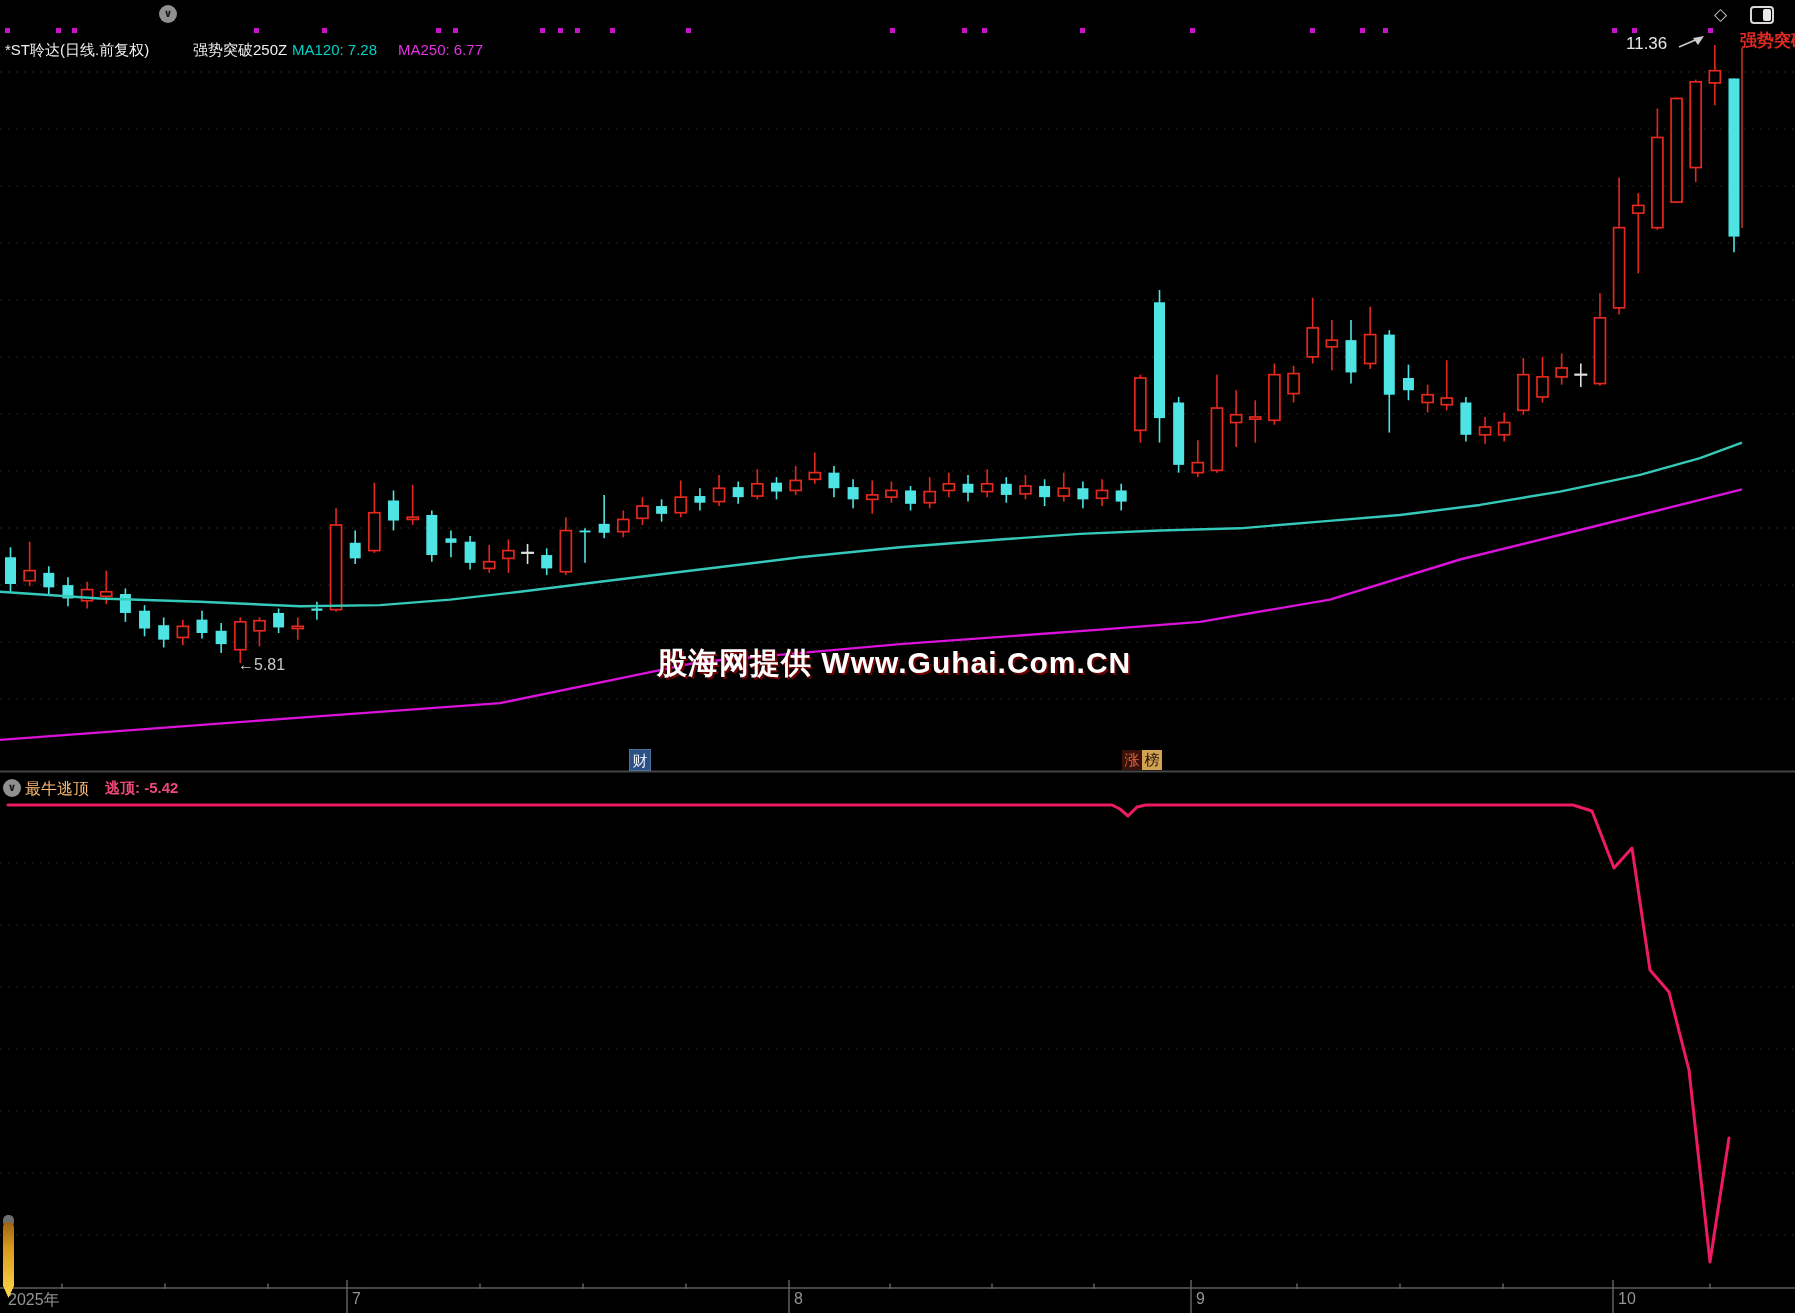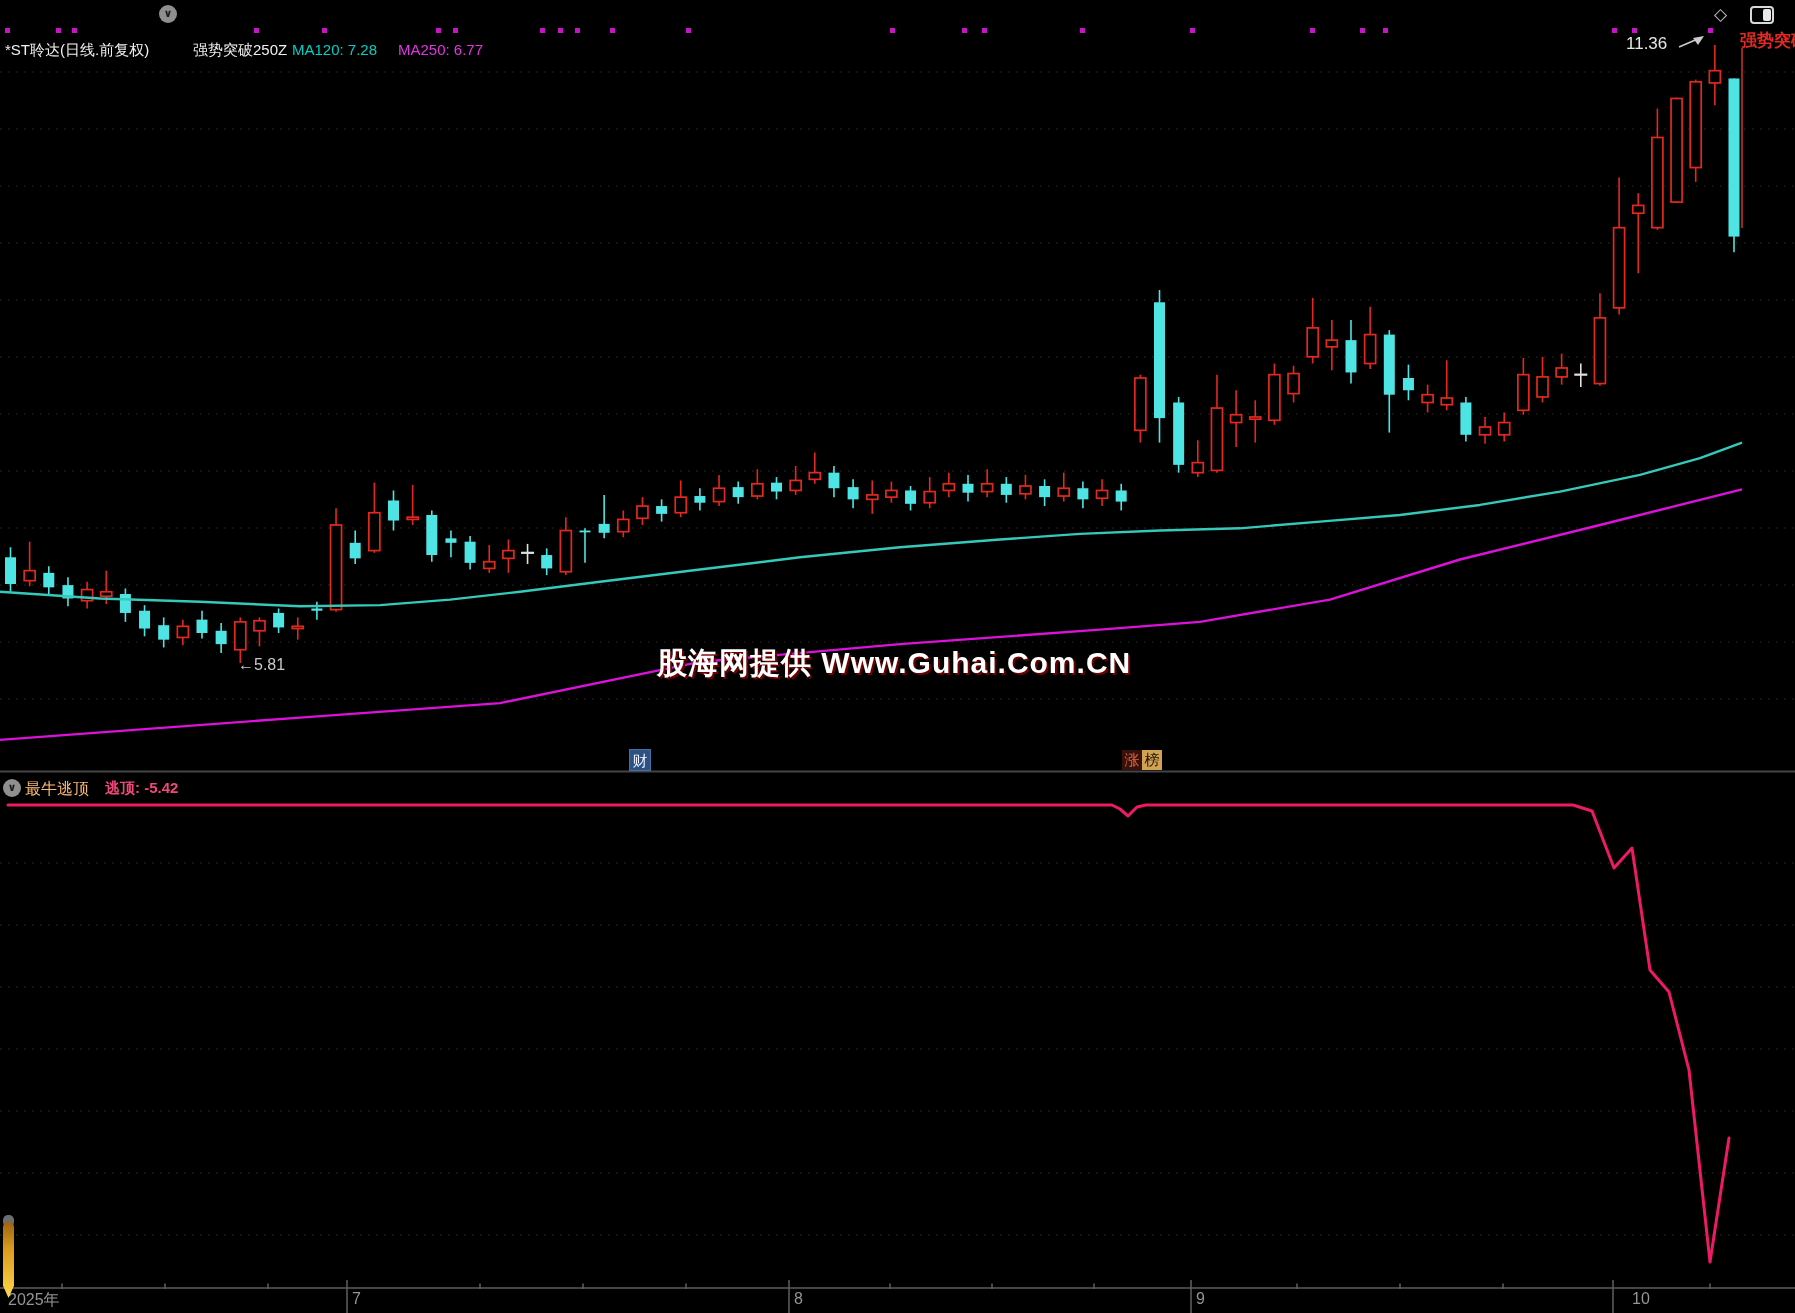--- a/index.html
+++ b/index.html
@@ -314,17 +314,17 @@
 
 <div class="abs circle-ico" style="left:3px;top:779px;">∨</div>
 <div class="abs sub-name" style="left:25px;top:779px;">最牛逃顶</div>
 <div class="abs sub-val" style="left:105px;top:779px;font-weight:bold;">逃顶: -5.42</div>
 
 <div class="abs axis-label" style="left:8px;top:1290px;">2025年</div>
 <div id="month-labels">
     <div class="abs axis-label" style="left: 352px; top: 1290px;">7</div>
     <div class="abs axis-label" style="left: 794px; top: 1290px;">8</div>
     <div class="abs axis-label" style="left: 1196px; top: 1290px;">9</div>
-    <div class="abs axis-label" style="left: 1618px; top: 1290px; margin-left: 14px;">10</div>
+    <div class="abs axis-label" style="left: 1618px; top: 1290px;">10</div>
   </div>
 
 <div class="abs ymarker-cap"></div>
 <div class="abs ymarker"></div>
 
 </body></html>

